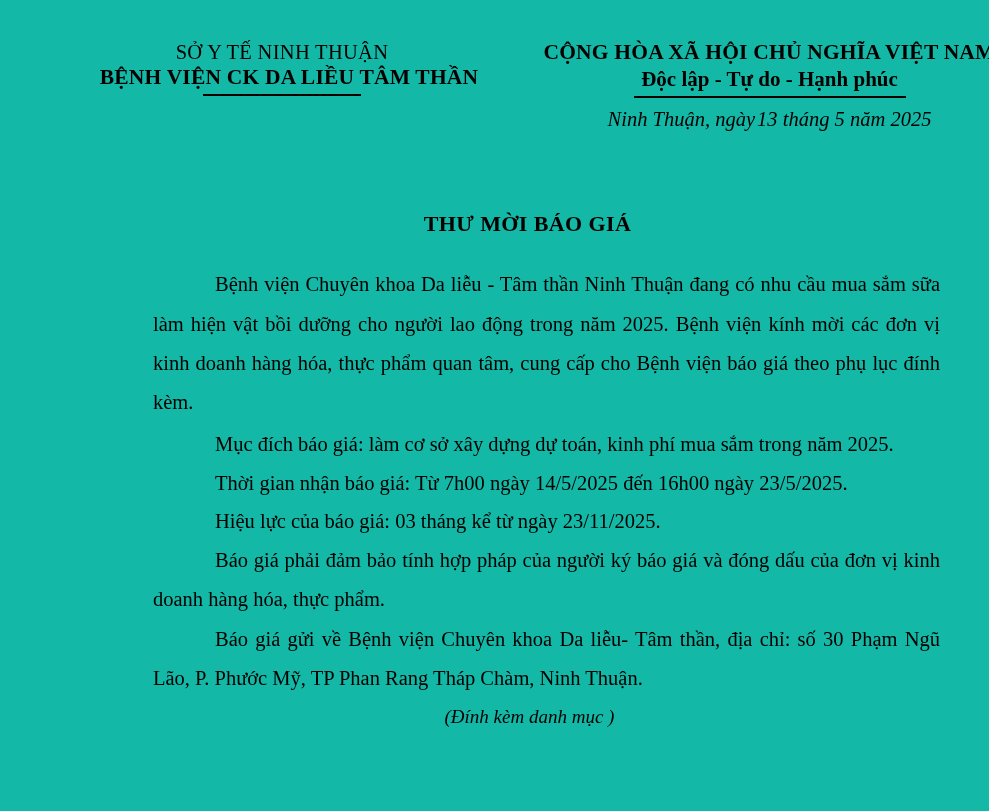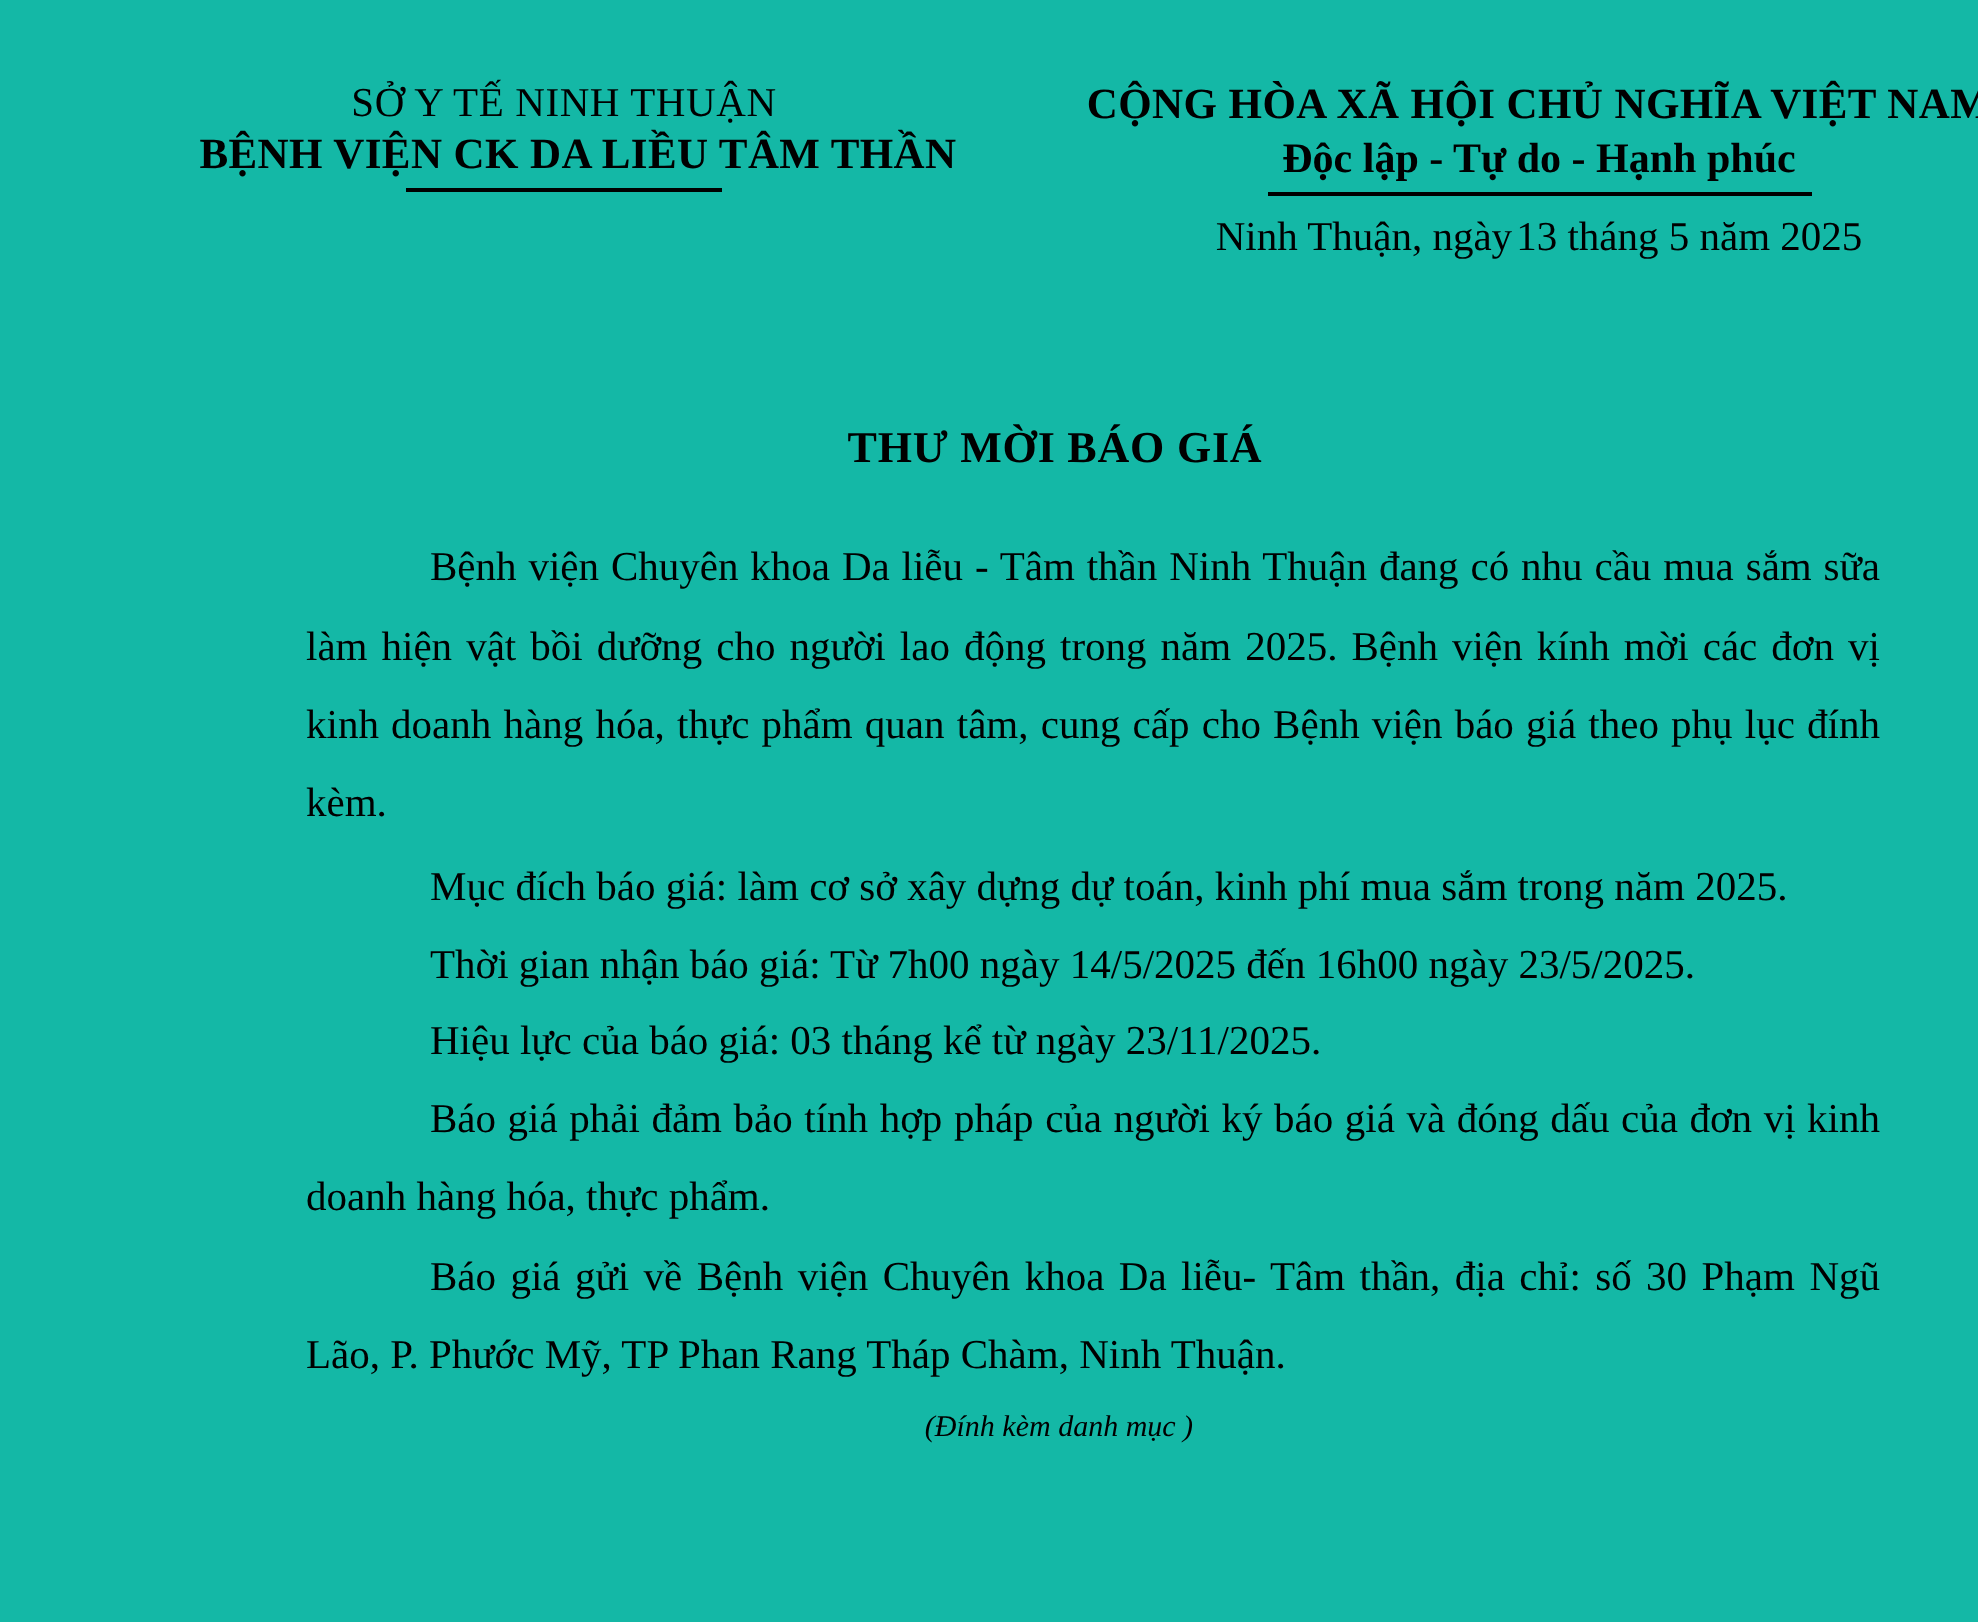--- a/index.html
+++ b/index.html
@@ -97,20 +97,21 @@
     white-space: nowrap;
     margin-top: 2px;
   }
   .rule-under-motto {
     width: 272px;
     height: 2px;
     background: #000;
     margin: 3px auto 0 auto;
   }
   .place-date {
+    font-style: italic;
     font-size: 20.5px;
     line-height: 1.2;
     white-space: nowrap;
     margin-top: 9px;
   }
   .place-date .day { margin-left: 2px; }
 
   
   .doc-title {
     text-align: center;
@@ -143,21 +144,21 @@
   }
   p.para.tight {
     line-height: 1.88;
   }
   p.gap-before { margin-top: 9px; }
   p.small-gap-before { margin-top: 2px; }
 
   .closing-note {
     text-align: center;
     font-style: italic;
-    font-size: 15px;
+    font-size: 19px;
     line-height: 1.3;
     margin-top: 7px;
     padding-right: 34px;
   }
 </style>
 </head>
 <body>
 
 <div class="page">
 

